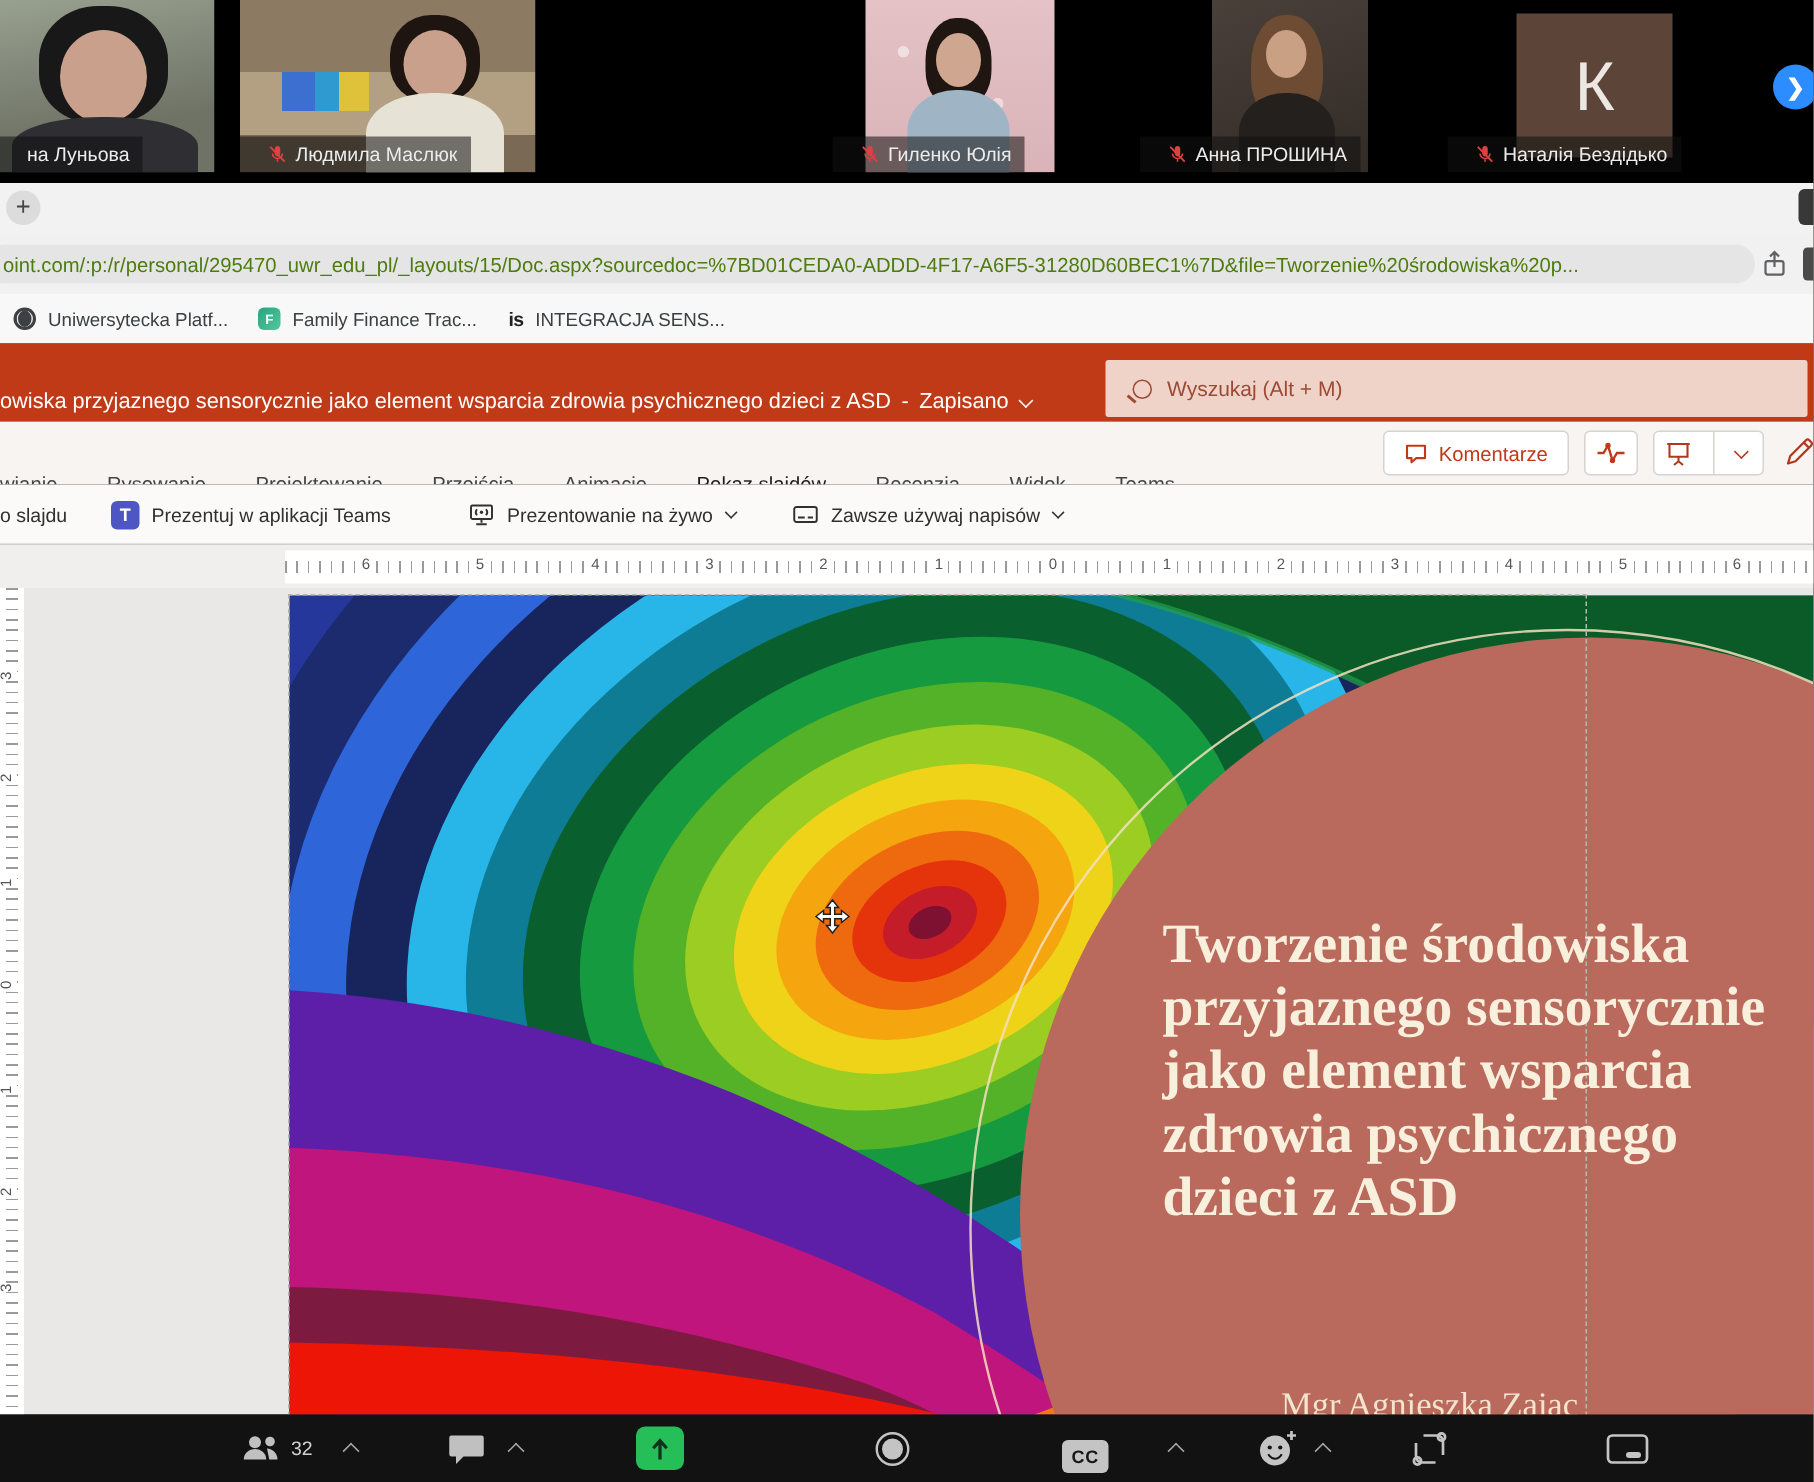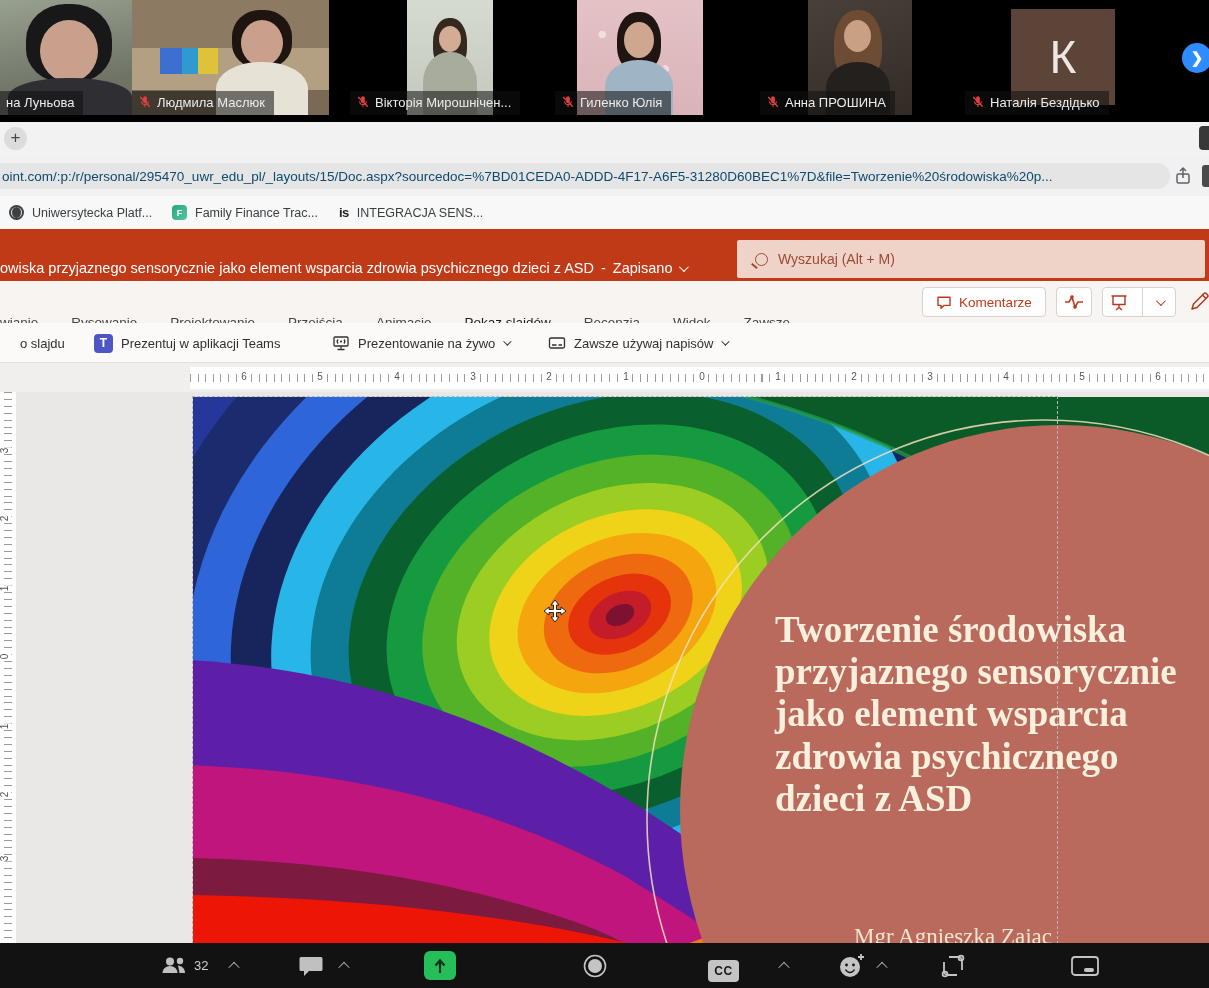--- a/index.html
+++ b/index.html
@@ -4,21 +4,21 @@
 <style>
   * { box-sizing: border-box; margin: 0; padding: 0; }
   html,body { overflow: hidden; }
   body {
     width: 1209px; height: 988px; position: relative;
     background: #000; font-family: "Liberation Sans", sans-serif;
   }
   
   .strip { position:absolute; left:0; top:0; width:1209px; height:115px; background:#000; }
   .tile { position:absolute; top:0; height:115px; background:#000; overflow:hidden; }
-  .t1{left:0;width:143px;} .t2{left:132px;width:197px;} .t3{left:350px;width:201px;}
+  .t1{left:0;width:143px;} .t2{left:160px;width:197px;} .t3{left:350px;width:201px;}
   .t4{left:555px;width:200px;} .t5{left:760px;width:200px;} .t6{left:965px;width:200px;}
   .vid { position:absolute; top:0; height:115px; }
   .t1 .vid{left:0;width:143px;background:linear-gradient(170deg,#98a08f,#6e7366 70%);}
   .t2 .vid{left:0;width:197px;background:linear-gradient(#8d7a62 0 42%,#b3a083 42% 78%,#7a6a55 78%);}
   .t2 .vid::before{content:"";position:absolute;left:28px;top:48px;width:58px;height:26px;
      background:linear-gradient(90deg,#3d6fd0 0 22px,#2f9ad0 22px 38px,#e0c23a 38px);}
   .t3 .vid{left:57px;width:86px;background:linear-gradient(#d6dbd1,#c2c8bd);}
   .t4 .vid{left:22px;width:126px;background:
      radial-gradient(circle 8px at 20% 30%, #f0dfe0 0 45%, transparent 50%),
      radial-gradient(circle 8px at 70% 60%, #eedadc 0 45%, transparent 50%),
@@ -38,35 +38,35 @@
   .t3 .head{left:32px;top:26px;width:22px;height:26px;background:#d3ac96;}
   .t3 .torso{left:16px;top:52px;width:54px;height:64px;background:#a7ac9c;}
   .t4 .hair{left:40px;top:12px;width:44px;height:60px;background:#1f1511;}
   .t4 .head{left:47px;top:22px;width:30px;height:36px;background:#cfa68f;}
   .t4 .torso{left:28px;top:60px;width:68px;height:56px;background:#9fb4c4;}
   .t5 .hair{left:26px;top:10px;width:48px;height:72px;background:#6e4b33;}
   .t5 .head{left:36px;top:20px;width:27px;height:32px;background:#caa085;}
   .t5 .torso{left:18px;top:62px;width:64px;height:54px;background:#23201e;}
   .avatar{position:absolute;left:46px;top:9px;width:104px;height:96px;background:#5c4538;
      color:#ece7e2;font-size:46px;display:flex;align-items:center;justify-content:center;}
-  .namelabel{position:absolute;left:0;bottom:0;display:flex;align-items:flex-start;gap:5px;
-     background:rgba(16,16,16,.55);padding:4px 9px 5px 6px;color:#ececec;font-size:13px;white-space:nowrap;}
+  .namelabel{position:absolute;left:0;bottom:0;display:flex;align-items:center;gap:5px;
+     background:rgba(16,16,16,.55);padding:4px 9px 5px 18px;color:#ececec;font-size:13px;white-space:nowrap;}
   .micmute{display:inline-flex;width:14px;height:14px;}
   .nextbtn{position:absolute;right:-3px;top:43px;width:30px;height:30px;border-radius:50%;
      background:#2d8cff;color:#fff;font-size:15px;font-weight:bold;display:flex;align-items:center;justify-content:center;}
   
   .gap{position:absolute;left:0;top:115px;width:1209px;height:7px;background:#000;}
   .tabstrip{position:absolute;left:0;top:122px;width:1209px;height:34px;background:#f2f2f2;}
   .newtab{position:absolute;left:4px;top:5px;width:23px;height:23px;border-radius:50%;background:#dcdcdc;
      color:#454545;font-size:17px;line-height:21px;text-align:center;}
   .winctl{position:absolute;right:-4px;top:4px;width:14px;height:24px;background:#383838;border-radius:4px;}
   .urlrow{position:absolute;left:0;top:156px;width:1209px;height:40px;background:#f1f1f1;}
   .urlfield{position:absolute;left:-10px;top:7px;width:1180px;height:26px;background:#e5e5e5;border-radius:13px;
      display:flex;align-items:center;overflow:hidden;}
-  .urltext{margin-left:12px;font-size:13.5px;color:#0c4a6e;white-space:nowrap;}
+  .urltext{margin-left:12px;font-size:13.5px;color:#4d7c0f;white-space:nowrap;}
   .sharepg{position:absolute;right:16px;top:10px;width:20px;height:20px;}
   .urlmini{position:absolute;right:-5px;top:9px;width:12px;height:22px;background:#4a4a4a;border-radius:3px;}
   .bmrow{position:absolute;left:0;top:196px;width:1209px;height:33px;background:#f8f8f8;}
   .bm{position:absolute;top:0;height:33px;display:flex;align-items:center;gap:8px;font-size:12.5px;color:#3c4043;}
   .bm1{left:9px;} .bm2{left:172px;} .bm3{left:339px;}
   .globeic{width:15px;height:15px;border-radius:50%;background:#3c4043;position:relative;}
   .globeic::after{content:"";position:absolute;inset:2px;border-radius:50%;border:1px solid #e8e8e8;border-top:none;border-bottom:none;}
   .ffic{width:15px;height:15px;border-radius:4px;background:linear-gradient(135deg,#29a383,#52c99a);
      color:#fff;font-size:9px;font-weight:bold;display:flex;align-items:center;justify-content:center;}
   .isic{font-size:13px;font-weight:bold;color:#202124;letter-spacing:-0.5px;}
@@ -90,21 +90,21 @@
   .rbtn{position:absolute;top:6px;height:30px;background:#fff;border:1px solid #d6d3d0;border-radius:4px;
      display:flex;align-items:center;justify-content:center;gap:7px;color:#c03a18;font-size:13.5px;}
   .btn-comments{left:922px;width:124px;}
   .btn-pulse{left:1056px;width:36px;}
   .btn-present{left:1102px;width:74px;padding:0;}
   .btn-present .half{flex:1;display:flex;align-items:center;justify-content:center;height:100%;}
   .btn-present .half+.half{border-left:1px solid #d6d3d0;}
   .pencilbtn{position:absolute;left:1188px;top:8px;width:30px;height:26px;}
   
   .showbar{position:absolute;left:0;top:323px;width:1209px;height:40px;background:#fbfaf8;border-bottom:1px solid #e3e1df;}
-  .sgroup{position:absolute;top:0;height:40px;display:flex;align-items:center;gap:8px;font-size:13px;color:#30302e;white-space:nowrap;margin-left:20px;}
+  .sgroup{position:absolute;top:0;height:40px;display:flex;align-items:center;gap:8px;font-size:13px;color:#30302e;white-space:nowrap;}
   .g1{left:0;} .g2{left:74px;} .g3{left:312px;} .g4{left:528px;}
   .teamsic{width:19px;height:19px;border-radius:4px;background:#4e56c4;color:#fff;font-weight:bold;font-size:12px;
      display:flex;align-items:center;justify-content:center;}
   .sgroup .chev{border-color:#30302e;width:6px;height:6px;}
   
   .rulerrow{position:absolute;left:0;top:363px;width:1209px;height:29px;background:#f1efed;}
   .hruler{position:absolute;left:190px;right:0;top:4px;height:22px;background:#fff;}
   .hruler .ticks{position:absolute;left:0;right:0;top:7px;height:8px;
      background:repeating-linear-gradient(to right,#9a9a9a 0 1px,transparent 1px 7.62px);}
   .hruler span{position:absolute;top:4px;transform:translateX(-50%);font-size:10px;color:#555;background:#fff;padding:0 2px;}
@@ -155,37 +155,20 @@
           <svg viewBox="0 0 16 16" width="14" height="14">
             <path d="M8 1.5c-1.2 0-2.1 1-2.1 2.2v3.6c0 1.2.9 2.2 2.1 2.2s2.1-1 2.1-2.2V3.7C10.1 2.5 9.2 1.5 8 1.5z" fill="#e04040"></path>
             <path d="M4.2 7.2c0 2.1 1.7 3.8 3.8 3.8s3.8-1.7 3.8-3.8M8 11v2.6" stroke="#e04040" fill="none" stroke-width="1.2"></path>
             <path d="M2.5 2.2l11 11.2" stroke="#e04040" stroke-width="1.5"></path>
           </svg>
         </span>
       <span>Людмила Маслюк</span>
     </div>
   </div>
 
-  <div class="tile t3">
-    <div class="vid">
-        <div class="hair"></div>
-        <div class="head"></div>
-        <div class="torso"></div>
-      </div>
-    <div class="namelabel">
-      <span class="micmute">
-          <svg viewBox="0 0 16 16" width="14" height="14">
-            <path d="M8 1.5c-1.2 0-2.1 1-2.1 2.2v3.6c0 1.2.9 2.2 2.1 2.2s2.1-1 2.1-2.2V3.7C10.1 2.5 9.2 1.5 8 1.5z" fill="#e04040"></path>
-            <path d="M4.2 7.2c0 2.1 1.7 3.8 3.8 3.8s3.8-1.7 3.8-3.8M8 11v2.6" stroke="#e04040" fill="none" stroke-width="1.2"></path>
-            <path d="M2.5 2.2l11 11.2" stroke="#e04040" stroke-width="1.5"></path>
-          </svg>
-        </span>
-      <span>Вікторія Мирошнічен...</span>
-    </div>
-  </div>
 
   <div class="tile t4">
     <div class="vid">
         <div class="hair"></div>
         <div class="head"></div>
         <div class="torso"></div>
       </div>
     <div class="namelabel">
       <span class="micmute">
           <svg viewBox="0 0 16 16" width="14" height="14">
@@ -286,21 +269,21 @@
 <div class="ribbon">
   <div class="tabs">
     <span class="rtab">wianie</span>
     <span class="rtab">Rysowanie</span>
     <span class="rtab">Projektowanie</span>
     <span class="rtab">Przejścia</span>
     <span class="rtab">Animacje</span>
     <span class="rtab active">Pokaz slajdów</span>
     <span class="rtab">Recenzja</span>
     <span class="rtab">Widok</span>
-    <span class="rtab">Zawsze</span>
+    <span class="rtab">Teams</span>
   </div>
   <div class="rbtn btn-comments">
     <svg width="16" height="16" viewBox="0 0 16 16" fill="none" stroke="#c03a18" stroke-width="1.4">
         <path d="M2 3.2h12v8.2H8.2L5 14.2v-2.8H2z" stroke-linejoin="round"></path>
       </svg>
     <span>Komentarze</span>
   </div>
   <div class="rbtn btn-pulse">
     <svg width="20" height="14" viewBox="0 0 20 14" fill="none" stroke="#c03a18" stroke-width="1.6">
         <path d="M1 7h4l3-5 3 10 3-5h5"></path>

